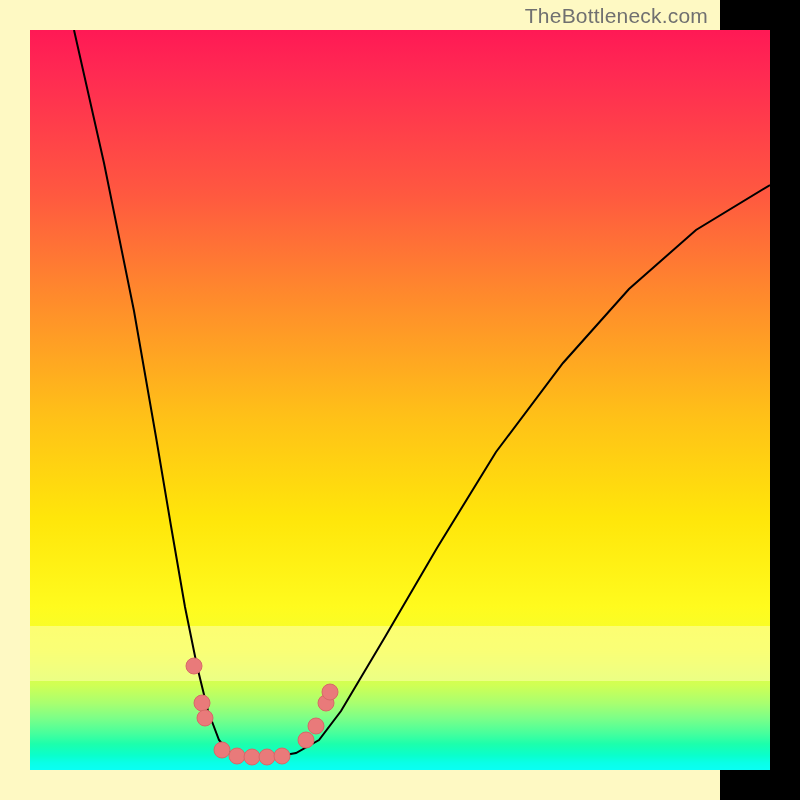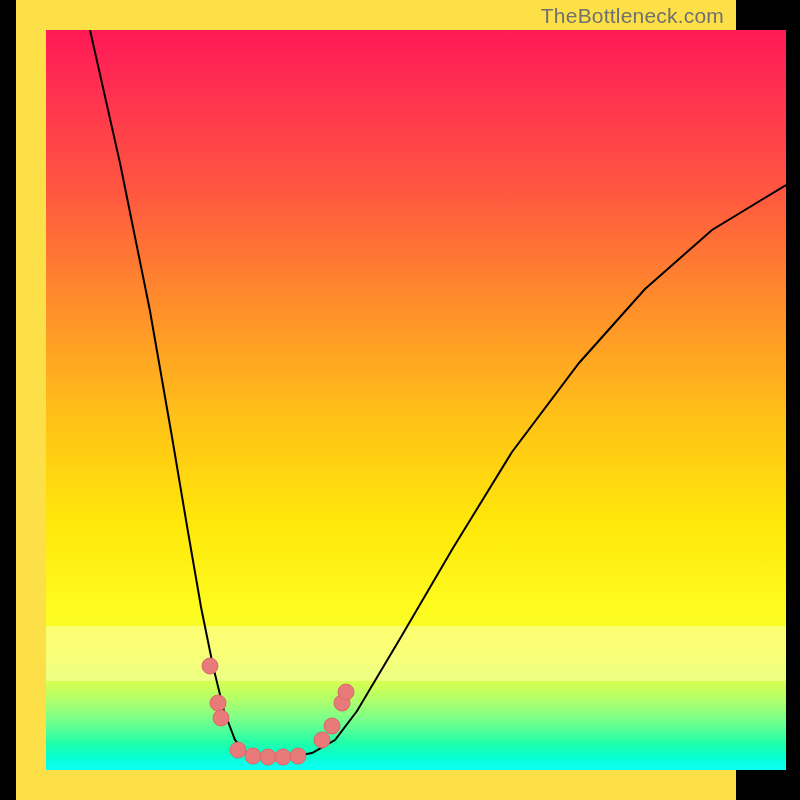--- a/index.html
+++ b/index.html
@@ -7,24 +7,24 @@
     padding: 0;
     width: 800px;
     height: 800px;
     background: #000;
     overflow: hidden;
     font-family: Arial, Helvetica, sans-serif;
   }
   .frame {
     position: absolute;
     top: 0;
-    left: 16px;
+    left: 0;
     width: 720px;
     height: 800px;
-    background: #fde047;
+    background: #fef9c3;
   }
   .plot-area {
     position: absolute;
     top: 30px;
     left: 30px;
     width: 740px;
     height: 740px;
     overflow: hidden;
   }
   .gradient-bg {

